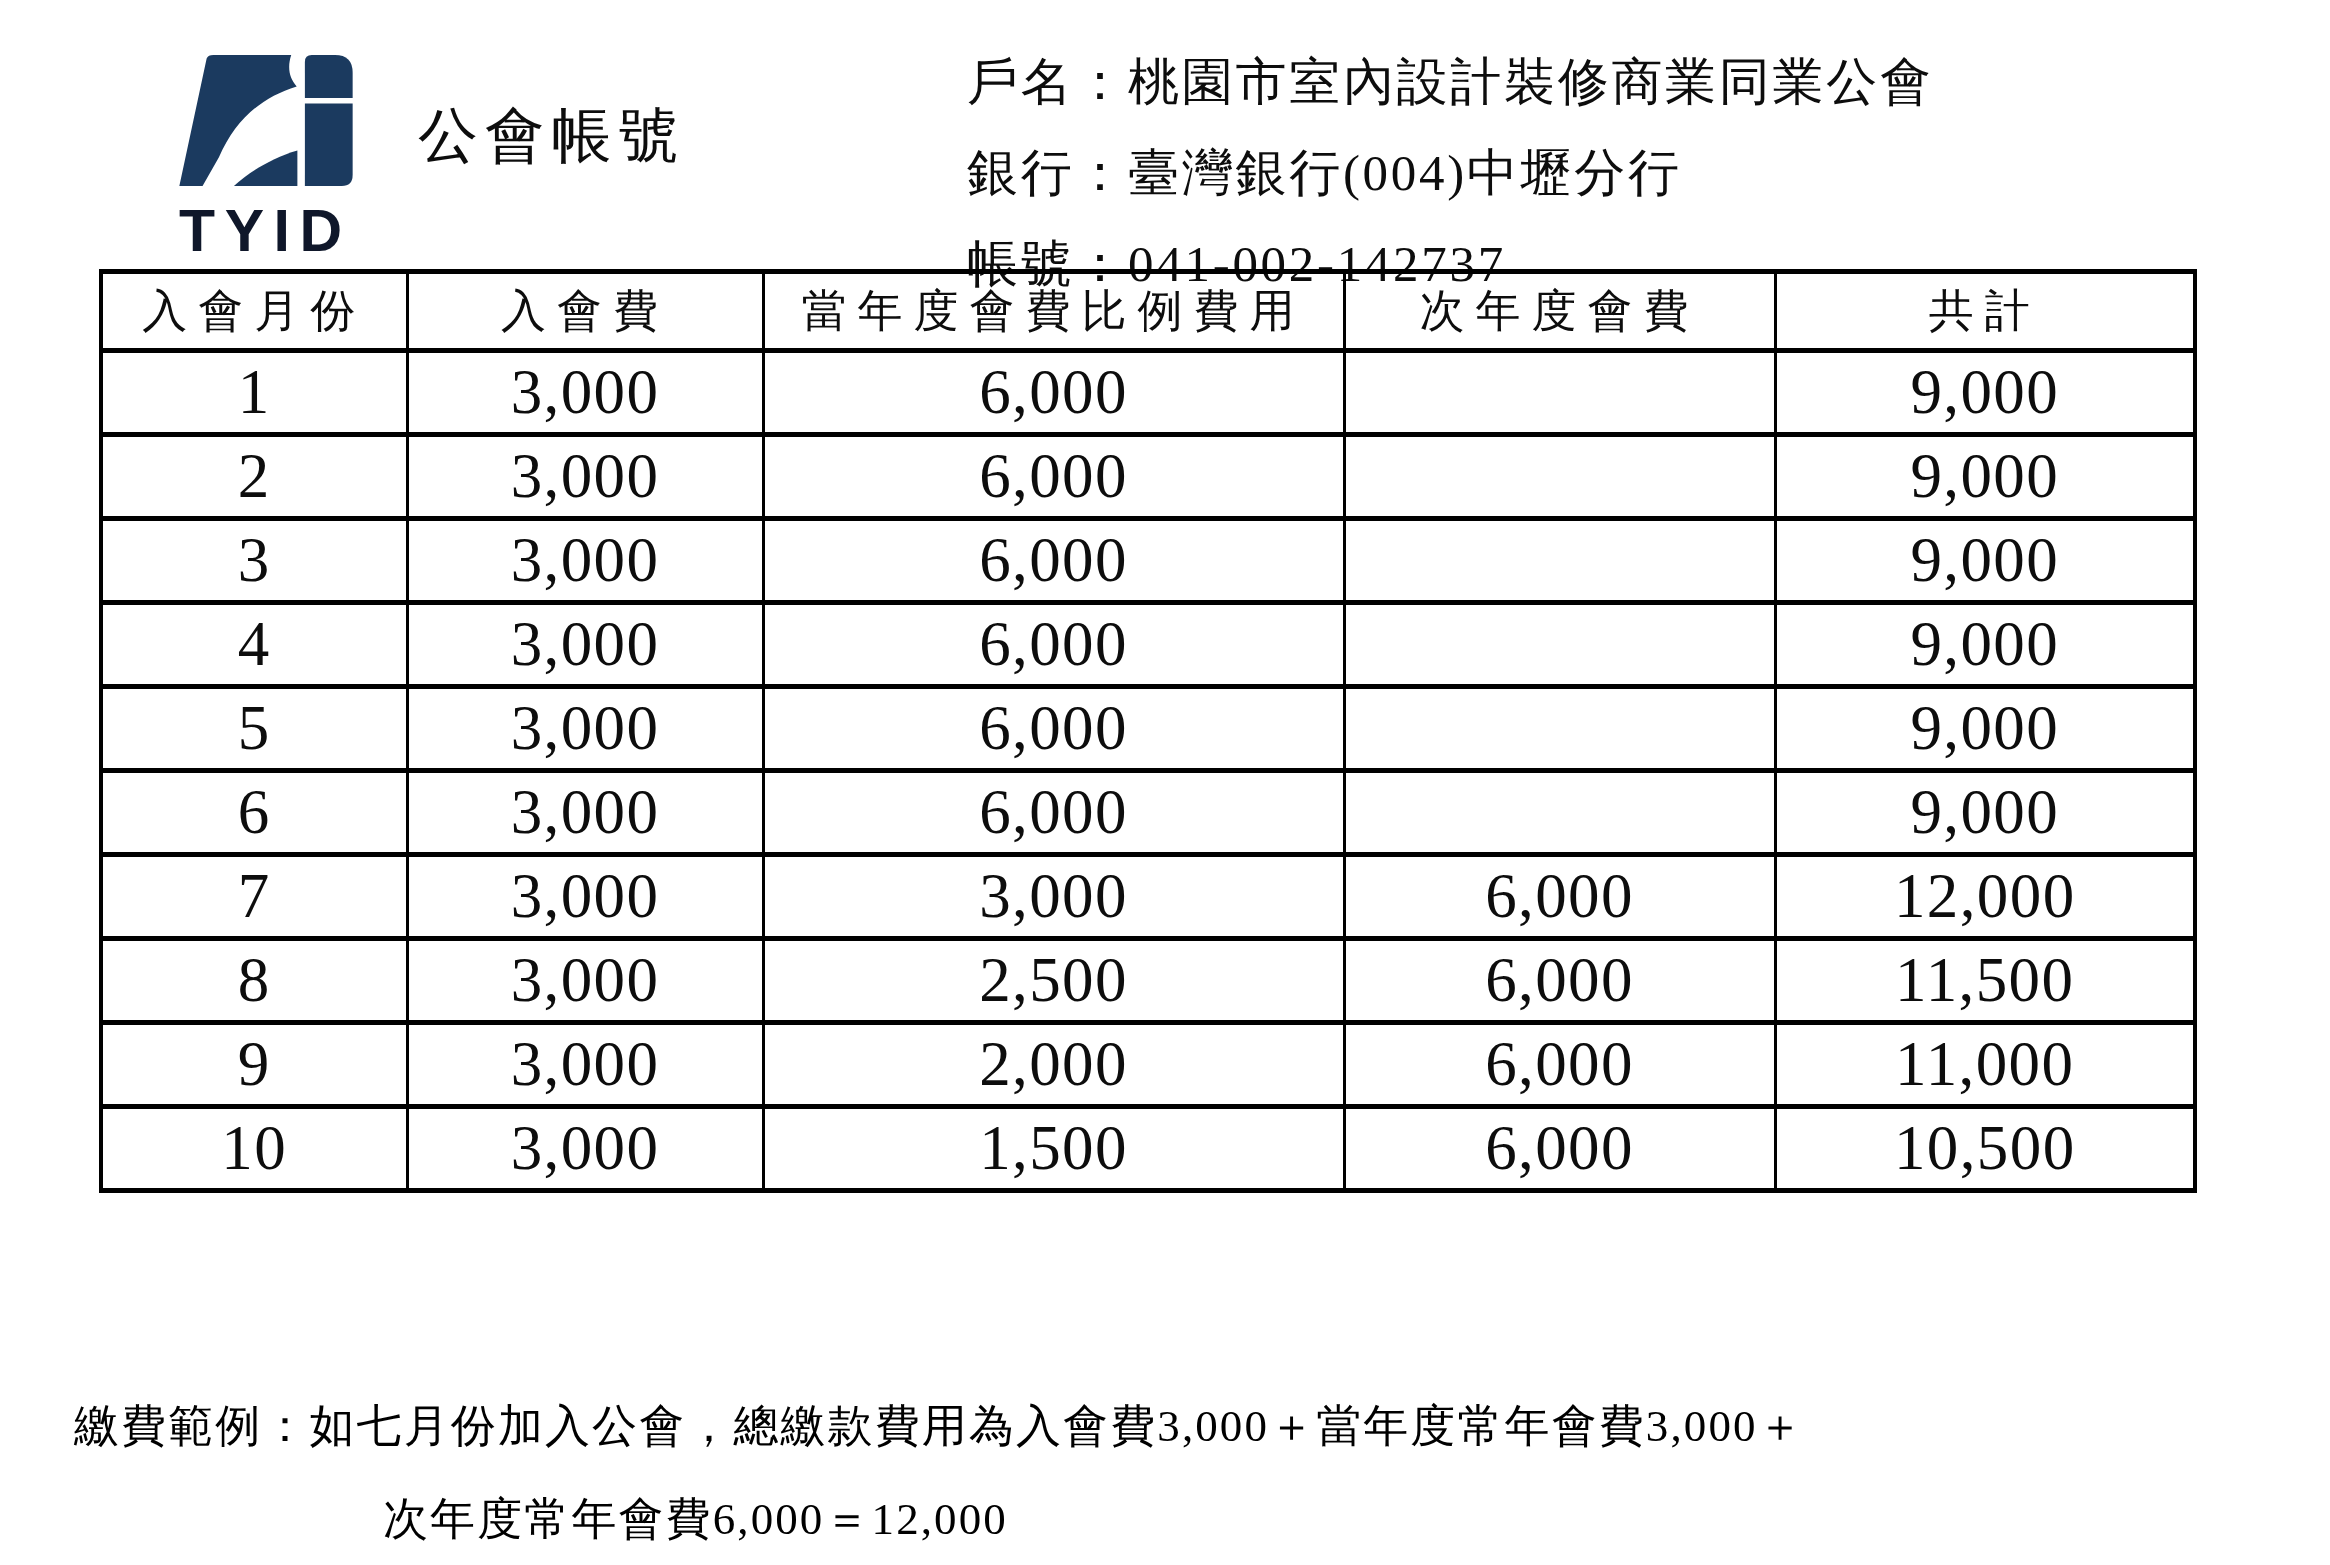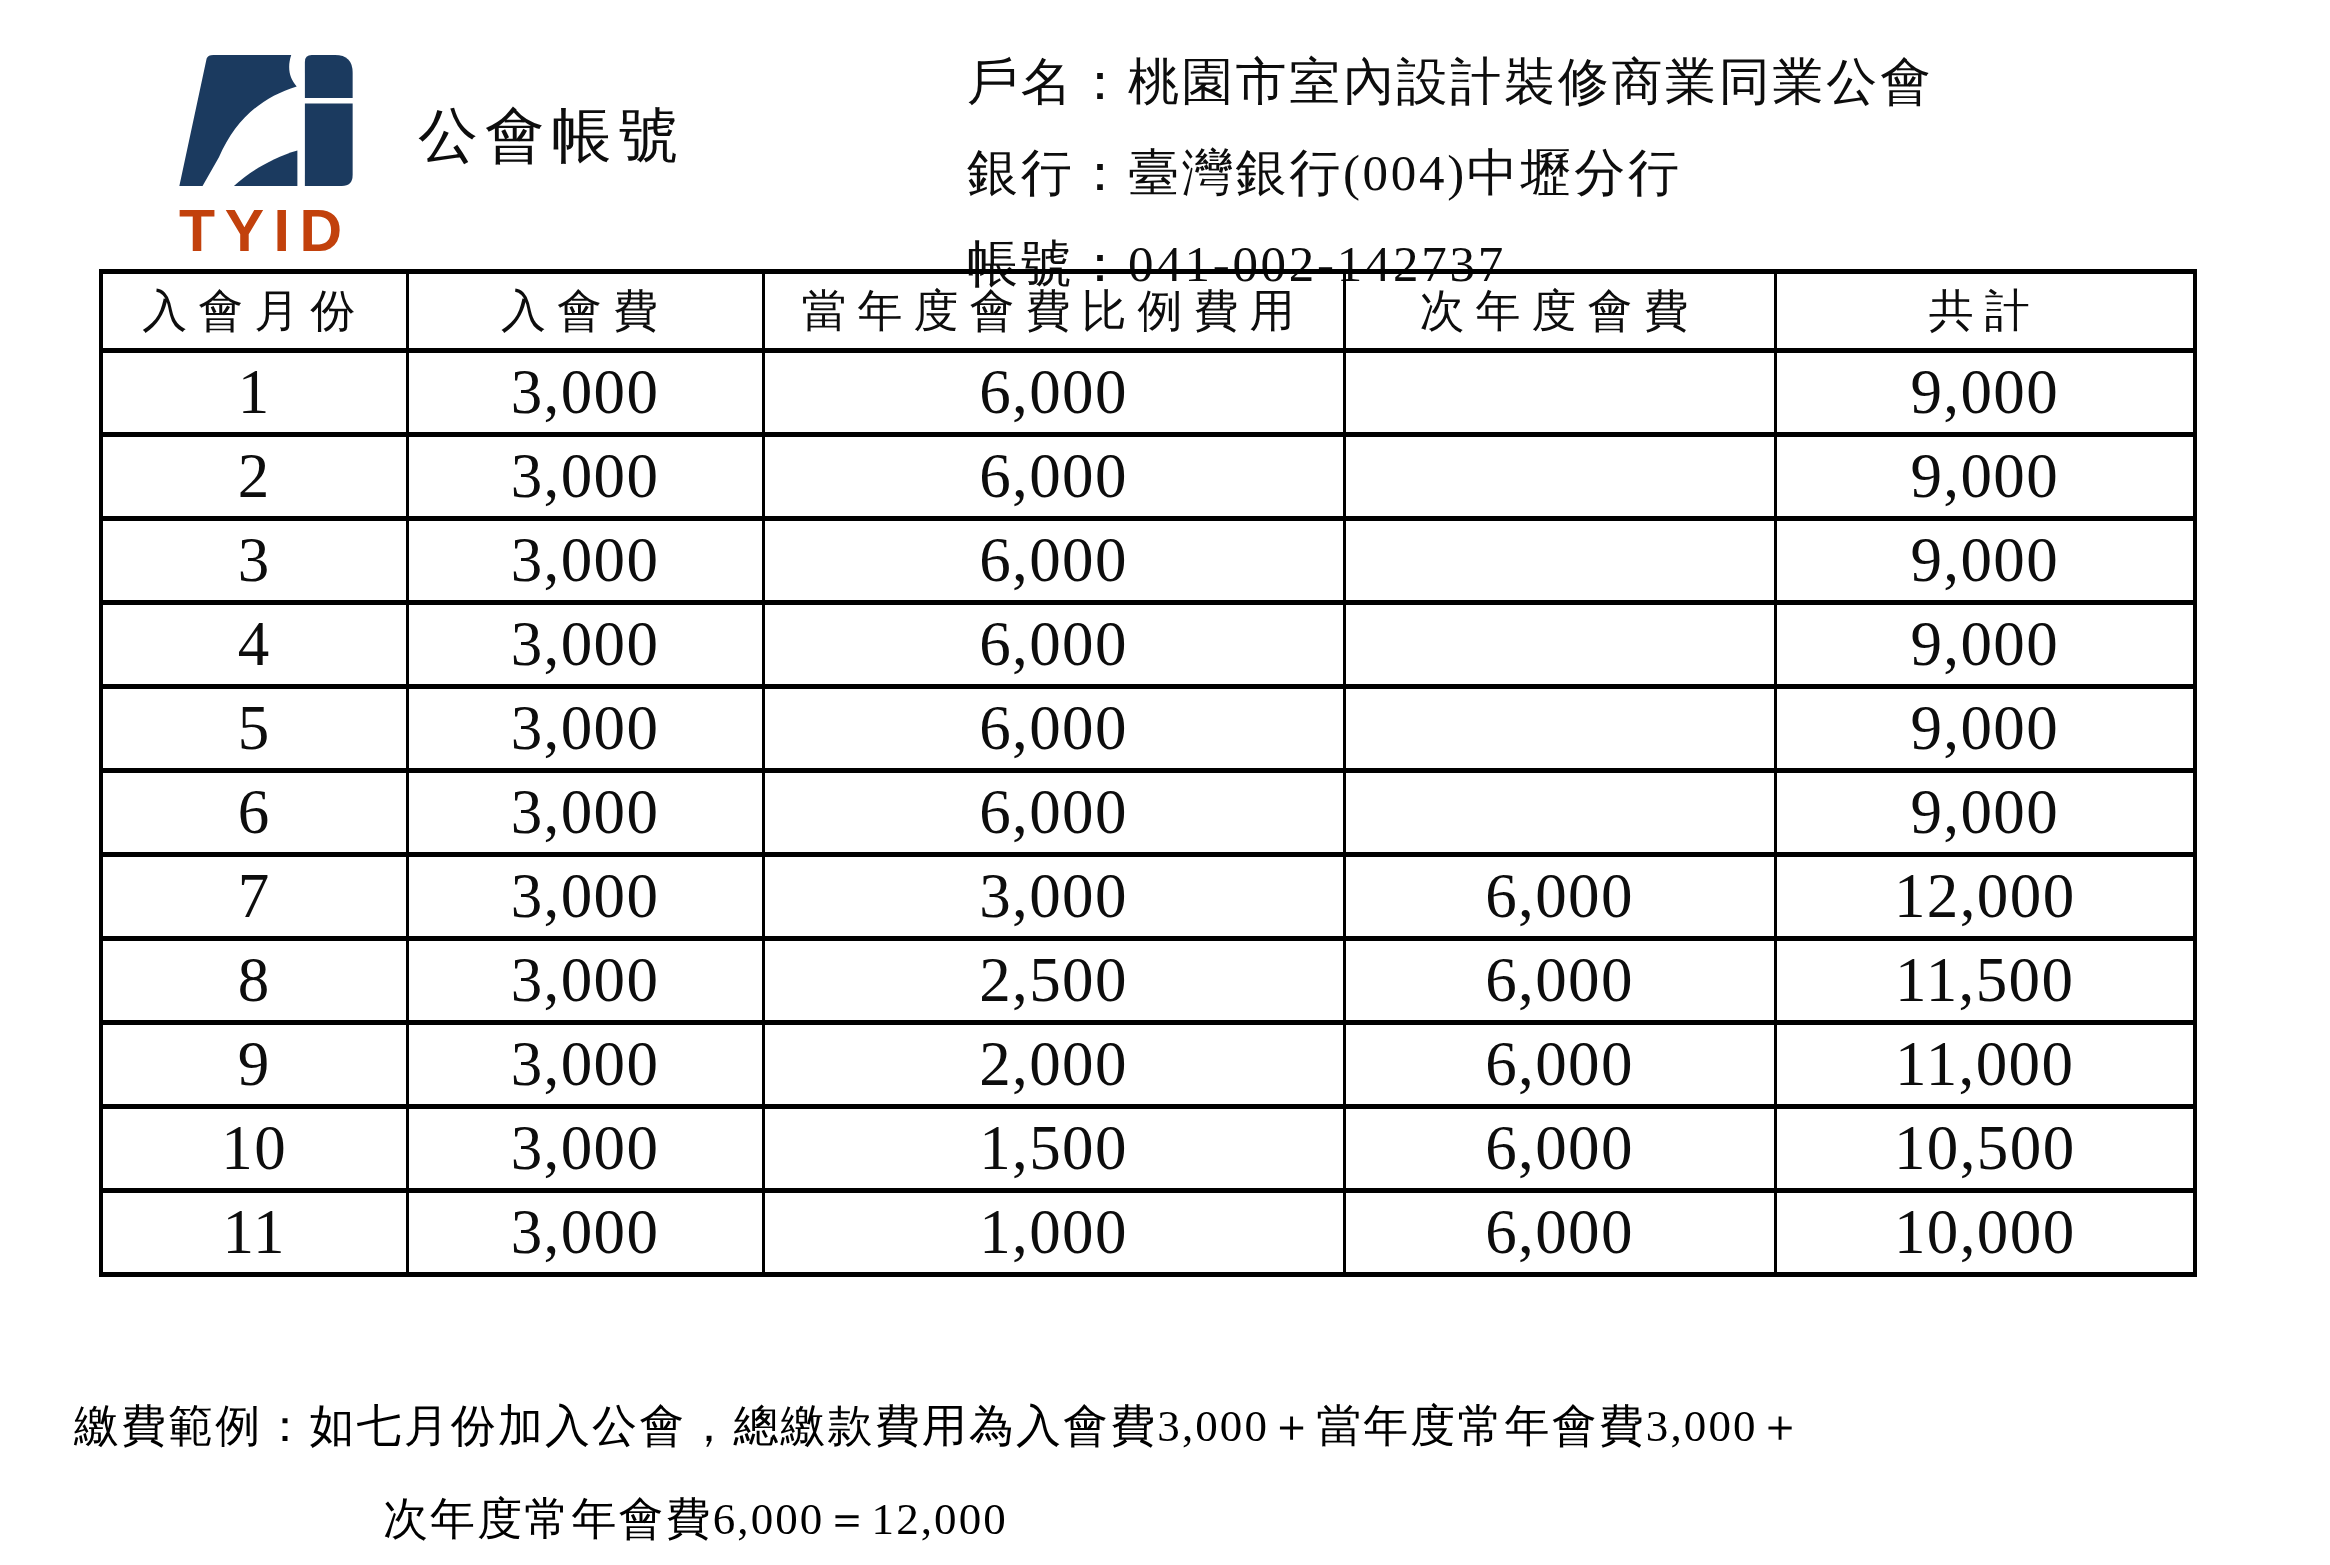--- a/index.html
+++ b/index.html
@@ -99,21 +99,21 @@
 
 <div class="page">
 
   <div class="logo">
     <svg class="logo-mark" viewBox="0 0 254 192" xmlns="http://www.w3.org/2000/svg" aria-hidden="true">
       <path d="M40,5 Q42,0 50,0 L164,0 C158,18 161,34 172,46 C120,62 82,95 58,150 L34,192 L0,192 Z" fill="#1b3a5f"></path>
       <path d="M80,192 C102,172 135,151 173,140 L173,192 Z" fill="#1b3a5f"></path>
       <path d="M184,63 L184,10 Q184,0 194,0 L228,0 Q254,0 254,26 L254,63 Z" fill="#1b3a5f"></path>
       <path d="M184,71 L254,71 L254,176 Q254,192 238,192 L184,192 Z" fill="#1b3a5f"></path>
     </svg>
-    <div class="logo-text" style="color: #c2410c; margin-top: 16px;">TYID</div>
+    <div class="logo-text" style="color: #0f172a; margin-top: 16px;">TYID</div>
   </div>
 
   <h1 class="page-title">公會帳號</h1>
 
   <div class="account-info">
     <div>戶名：桃園市室內設計裝修商業同業公會</div>
     <div>銀行：臺灣銀行(004)中壢分行</div>
     <div>帳號：041-002-142737</div>
   </div>
 
@@ -214,27 +214,20 @@
         </tr>
 
         <tr>
           <td>10</td>
           <td>3,000</td>
           <td>1,500</td>
           <td>6,000</td>
           <td>10,500</td>
         </tr>
 
-        <tr>
-          <td>11</td>
-          <td>3,000</td>
-          <td>1,000</td>
-          <td>6,000</td>
-          <td>10,000</td>
-        </tr>
 
       </tbody>
   </table>
 
   <div class="note" style="color: #000000;">
     <div>繳費範例：如七月份加入公會，總繳款費用為入會費3,000＋當年度常年會費3,000＋</div>
     <div class="note-line2">次年度常年會費6,000＝12,000</div>
   </div>
 
 </div>

